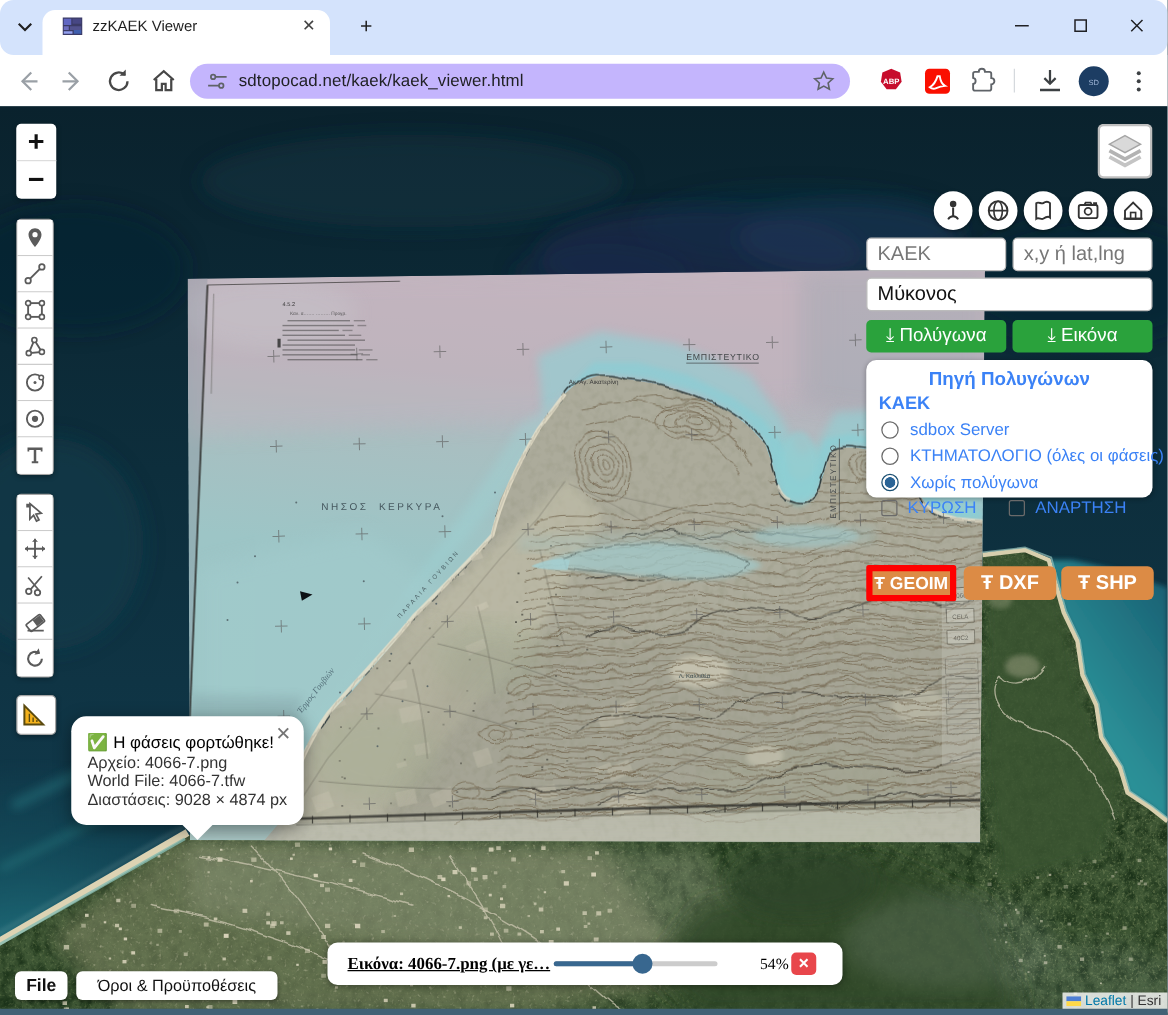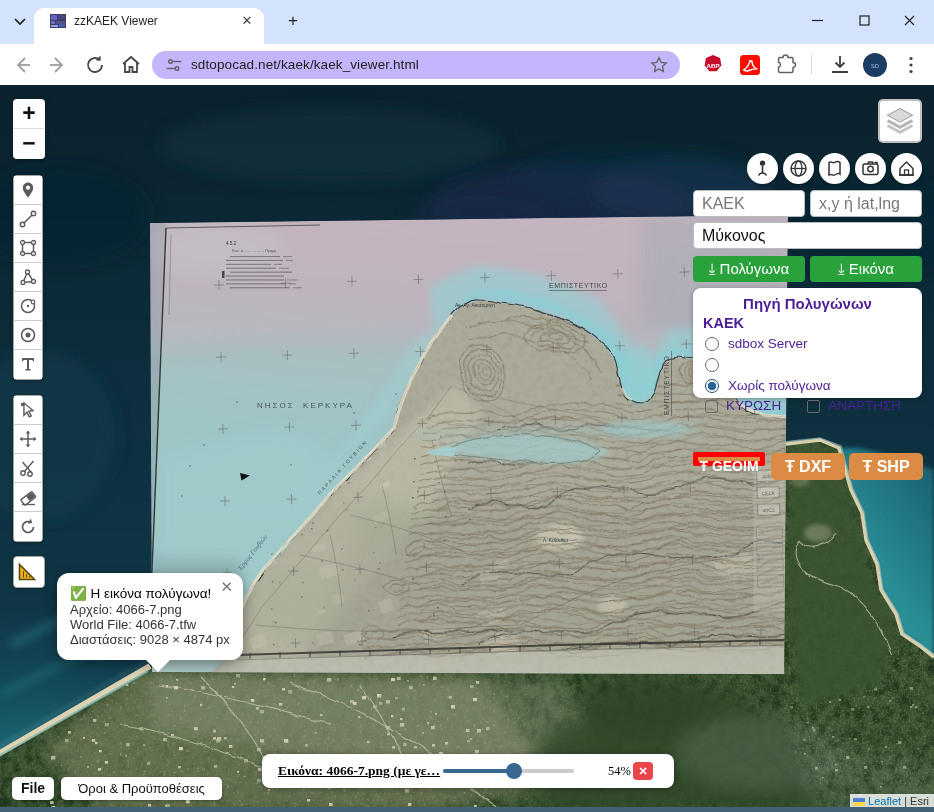--- a/index.html
+++ b/index.html
@@ -1,19 +1,19 @@
 <!DOCTYPE html>
 <html><head>
 <meta charset="utf-8">
 <style>
   * { margin:0; padding:0; box-sizing:border-box; }
   html,body { width:934px; height:812px; overflow:hidden; font-family:"Liberation Sans", sans-serif; }
   #stage { position:relative; width:934px; height:812px; background:#fff; }
   
-  #tabstrip { position:absolute; left:0; top:0; width:934px; height:44px; background:#d4e3fc; }
+  #tabstrip { position:absolute; left:0; top:0; width:934px; height:44px; background:#d4e3fc;border-radius:11px; }
   
   #tab { position:absolute; left:34px; top:8px; width:230px; height:36px; background:#fff; border-radius:10px 10px 0 0; }
   #tabfav { position:absolute; left:16px; top:5px; width:16px; height:16px; }
   #tabtitle { position:absolute; left:40px; top:6px; font-size:12px; color:#1f1f1f; }
   #tabclose { position:absolute; right:8px; top:4px; width:18px; height:18px; color:#444; font-size:13px; line-height:18px; text-align:center; }
   #newtab { position:absolute; left:281px; top:9px; width:24px; height:24px; color:#1f1f1f; font-size:17px; line-height:23px; text-align:center; font-weight:400;}
   .winctl { position:absolute; top:12px; width:17px; height:17px; color:#202124; }
   
   #toolbar { position:absolute; left:0; top:44px; width:934px; height:41px; background:#fff; }
   .navic { position:absolute; top:8px; width:26px; height:26px; }
@@ -32,21 +32,21 @@
   #zoomctl div:last-child { border-bottom:none;}
   #drawbar1 { left:13px; top:90px; width:30px;}
   #drawbar2 { left:13px; top:310px; width:30px;}
   #rulerbar { left:13px; top:471px; width:32px; height:32px; border-radius:4px;}
   
   #layersbtn { position:absolute; left:878px; top:14px; width:44px; height:44px; background:#fff; border:2px solid rgba(0,0,0,0.25); border-radius:5px; }
   .cbtn { position:absolute; top:68px; width:31px; height:31px; background:#fff; border-radius:50%; box-shadow:0 1px 3px rgba(0,0,0,0.4); }
   .inp { position:absolute; height:27px; background:#fff; border:1px solid #bbb; border-radius:4px; font-size:16px; padding:0 8px; color:#111; font-family:"Liberation Sans", sans-serif;}
   .inp::placeholder { color:#777; }
   .greenbtn { position:absolute; top:171px; height:26px; background:#2aa23c; border:none; border-radius:4px; color:#fff; font-size:15px; text-align:center; line-height:26px; font-family:"Liberation Sans", sans-serif;}
-  #srcpanel { position:absolute; left:693px; top:203px; width:229px; height:110px; background:#fff; border-radius:8px; box-shadow:0 1px 4px rgba(0,0,0,0.3); font-size:13.5px; color:#4c1d95;}
+  #srcpanel { position:absolute; left:693px; top:203px; width:229px; height:110px; background:#fff; border-radius:8px; box-shadow:0 1px 4px rgba(0,0,0,0.3); font-size:13.5px; color:#3b82f6;}
   #srcpanel > div { white-space:nowrap; }
   .radio { display:inline-block; width:14px; height:14px; border:1.5px solid #6a6a6a; border-radius:50%; vertical-align:-3px; }
   .radio.sel { border-color:#1a4f72; background:radial-gradient(circle, #2a6496 0 4px, #fff 4.5px); }
   .chk { display:inline-block; width:13px; height:13px; border:1.5px solid #6a6a6a; border-radius:2px; vertical-align:-2.5px; }
   .orangebtn { position:absolute; height:27px; background:#dc8b45; border-radius:5px; color:#fff; font-weight:700; font-size:16px; text-align:center; line-height:27px; }
   
   #notif { position:absolute; left:57px; top:488px; width:186px; height:87px; background:#fff; border-radius:12px; box-shadow:0 3px 14px rgba(0,0,0,0.4); font-size:13px; color:#333; }
   #notif .tail { position:absolute; left:88px; bottom:-12px; width:0; height:0; border-left:13px solid transparent; border-right:13px solid transparent; border-top:13px solid #fff; }
   
   #sliderpanel { position:absolute; left:262px; top:669px; width:412px; height:34px; background:#fff; border-radius:8px; box-shadow:0 1px 6px rgba(0,0,0,0.35); }
@@ -1012,33 +1012,33 @@
     <input class="inp" style="left: 693px; top: 105px; width: 112px;" placeholder="KAEK">
     <input class="inp" style="left: 810px; top: 105px; width: 112px;" placeholder="x,y ή lat,lng">
     <input class="inp" style="left: 693px; top: 137px; width: 229px;" value="Μύκονος">
     <div class="greenbtn" style="left:693px;width:112px;">⤓ Πολύγωνα</div>
     <div class="greenbtn" style="left:810px;width:112px;">⤓ Εικόνα</div>
 
     <div id="srcpanel">
       <div style="text-align:center;padding-top:7px;font-weight:700;font-size:15px;">Πηγή Πολυγώνων</div>
       <div style="padding-left:10px;font-weight:700;padding-top:3px;font-size:14.5px;">KAEK</div>
       <div style="padding-left:12px;padding-top:5px;"><span class="radio"></span><span style="margin-left:9px;">sdbox Server</span></div>
-      <div style="padding-left:12px;padding-top:6px;"><span class="radio"></span></div>
+      <div style="padding-left:12px;padding-top:6px;"><span class="radio"></span><span style="margin-left:9px;">ΚΤΗΜΑΤΟΛΟΓΙΟ (όλες οι φάσεις)</span></div>
       <div style="padding-left:12px;padding-top:6px;"><span class="radio sel"></span><span style="margin-left:9px;">Χωρίς πολύγωνα</span></div>
       <div style="padding-left:12px;padding-top:5px;"><span class="chk"></span><span style="margin-left:8px;">ΚΥΡΩΣΗ</span><span class="chk" style="margin-left:26px;"></span><span style="margin-left:8px;">ΑΝΑΡΤΗΣΗ</span></div>
     </div>
 
-    <div style="position:absolute;left:693px;top:367px;width:72px;height:14px;border:5px solid #f00;background:#dc8b45;border-radius:2px;color:#fff;font-weight:700;font-size:14px;text-align:center;line-height:19px;white-space:nowrap;">Ŧ GEOIM</div>
+    <div style="position:absolute;left:693px;top:367px;width:72px;height:29px;border:5px solid #f00;background:#dc8b45;border-radius:2px;color:#fff;font-weight:700;font-size:14px;text-align:center;line-height:19px;white-space:nowrap;">Ŧ GEOIM</div>
     <div class="orangebtn" style="left:771px;top:368px;width:74px;">Ŧ DXF</div>
     <div class="orangebtn" style="left:849px;top:368px;width:74px;">Ŧ SHP</div>
 
     <div id="notif">
       <div class="tail"></div>
       <div style="position:absolute;right:10px;top:5px;font-size:15px;color:#757575;">✕</div>
-      <div style="position:absolute;left:13px;top:12px;font-size:13.5px;color:#000;">✅ Η εικόνα πολύγωνα!</div>
+      <div style="position:absolute;left:13px;top:12px;font-size:13.5px;color:#000;">✅ Η φάσεις φορτώθηκε!</div>
       <div style="position:absolute;left:13px;top:29px;">Αρχείο: 4066-7.png</div>
       <div style="position:absolute;left:13px;top:44px;">World File: 4066-7.tfw</div>
       <div style="position:absolute;left:13px;top:59px;">Διαστάσεις: 9028 × 4874 px</div>
     </div>
 
     <div id="sliderpanel">
       <div style="position:absolute;left:16px;top:9px;font-family:'Liberation Serif',serif;font-weight:700;font-size:13.5px;color:#000;text-decoration:underline;">Εικόνα: 4066-7.png (με γε…</div>
       <div style="position:absolute;left:181px;top:15px;width:131px;height:4px;background:#ccc;border-radius:2px;"></div>
       <div style="position:absolute;left:181px;top:15px;width:71px;height:4px;background:#38678f;border-radius:2px;"></div>
       <div style="position:absolute;left:244px;top:9px;width:16px;height:16px;border-radius:50%;background:#38678f;"></div>

